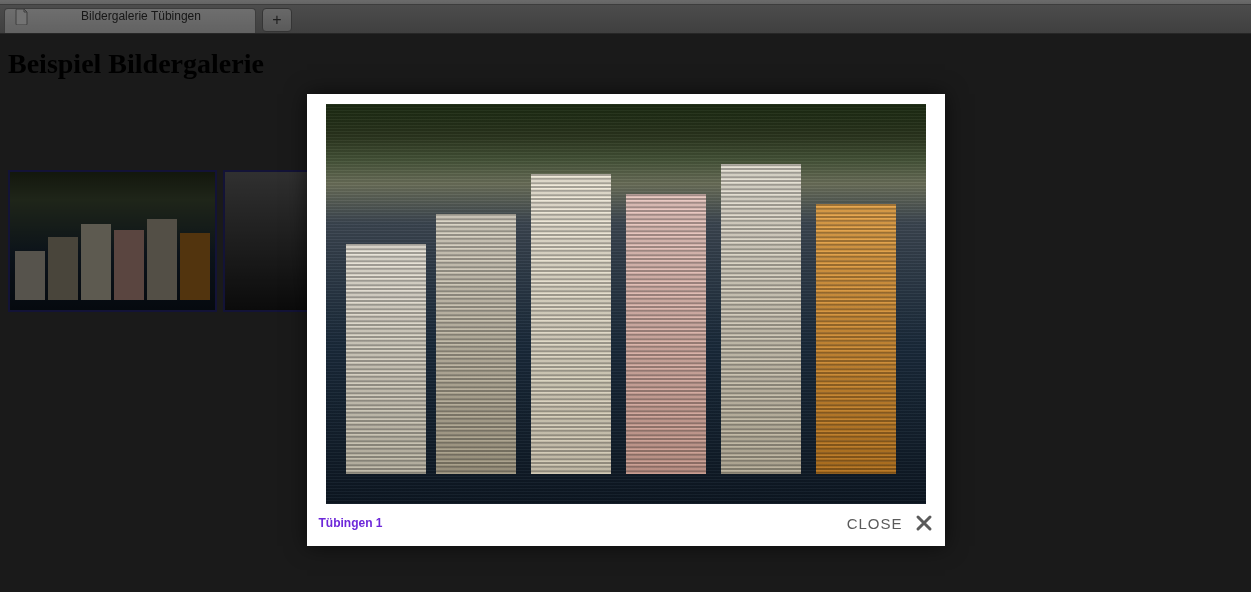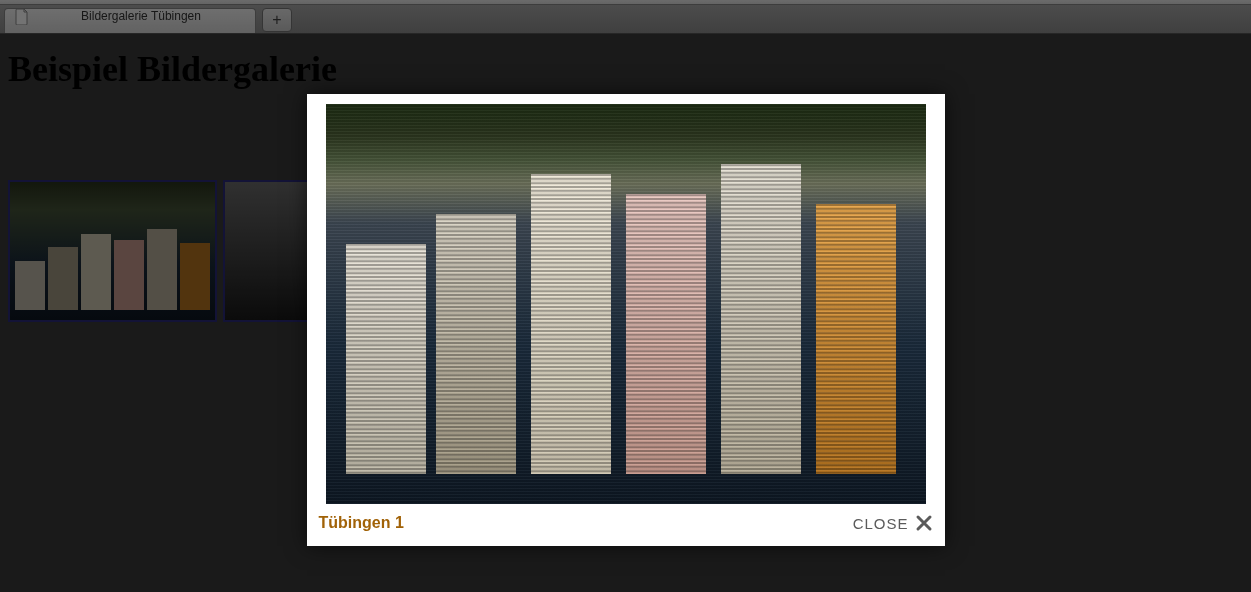--- a/index.html
+++ b/index.html
@@ -8,32 +8,32 @@
   .menu-strip{height:4px;background:linear-gradient(#eee,#ddd);border-bottom:1px solid #888;}
   
   .tab-bar{height:28px;background:linear-gradient(#a9a9a9,#8d8d8d);display:flex;align-items:flex-end;border-bottom:1px solid #555;}
   .tab{display:flex;height:24px;margin-left:4px;padding:0 10px;background:linear-gradient(#f4f4f4,#d9d9d9);border:1px solid #888;border-bottom:none;border-radius:4px 4px 0 0;font-size:12px;color:#333;min-width:230px;}
   .tab .doc-icon{width:14px;height:16px;margin-right:8px;display:inline-block;}
   .tab .doc-icon svg{display:block;}
   .tab .title{flex:1;text-align:center;}
   .new-tab{width:28px;height:22px;margin-left:6px;margin-bottom:1px;background:linear-gradient(#e7e7e7,#c7c7c7);border:1px solid #777;border-radius:4px;display:flex;align-items:center;justify-content:center;font-size:16px;color:#444;cursor:pointer;}
   
   .page{position:relative;padding:14px 8px;}
-  .page h1{margin:0 0 16px 0;font-family:Georgia,"Times New Roman",serif;font-weight:bold;font-size:36px;color:#000;}
+  .page h1{margin:0 0 16px 0;font-family:Georgia,"Times New Roman",serif;font-weight:bold;font-size:28px;color:#000;}
   .thumbs{display:flex;gap:6px;margin-top:90px;}
   .thumb{width:205px;height:138px;border:2px solid #2b2b7a;background:#111;position:relative;overflow:hidden;cursor:pointer;}
   .thumb.second{width:100px;}
   
   .overlay{position:absolute;inset:0;background:rgba(0,0,0,0.55);}
   
   .lightbox{position:absolute;left:50%;top:94px;transform:translateX(-50%);width:618px;background:#fff;padding:10px;box-shadow:0 0 20px rgba(0,0,0,0.6);}
   .lightbox .photo{width:600px;height:400px;background:#0b1a25;position:relative;overflow:hidden;margin:0 auto;}
   .lightbox .meta{display:flex;align-items:center;justify-content:space-between;padding:10px 2px 4px 2px;}
-  .lightbox .caption{font-size:16px;font-weight:bold;color:#a16207;}
-  .lightbox .close{display:flex;align-items:center;gap:6px;color:#5b5b5b;font-size:15px;letter-spacing:1px;cursor:pointer;}
+  .lightbox .caption{font-size:12px;font-weight:bold;color:#6d28d9;}
+  .lightbox .close{display:flex;align-items:center;gap:12px;color:#5b5b5b;font-size:15px;letter-spacing:1px;cursor:pointer;}
   .lightbox .close svg{width:18px;height:18px;}
   
   .photo .sky{position:absolute;inset:0;background:linear-gradient(180deg,#1b2a12 0%,#2a341d 8%,#455338 14%,#6b6f5a 20%,#3b4550 30%,#1a2a3a 60%,#0d1722 100%);}
   .photo .house{position:absolute;bottom:30px;width:80px;filter:blur(0.6px);}
   .h1{left:20px;height:230px;background:linear-gradient(#e8e3d8,#bfb9a8);}
   .h2{left:110px;height:260px;background:linear-gradient(#d9d3c5,#a39a84);}
   .h3{left:205px;height:300px;background:linear-gradient(#efe9da,#cfc7b2);}
   .h4{left:300px;height:280px;background:linear-gradient(#e9c9c2,#c79a8e);}
   .h5{left:395px;height:310px;background:linear-gradient(#e6e1d5,#b9b09b);}
   .h6{left:490px;height:270px;background:linear-gradient(#e7a64d,#b57420);}

